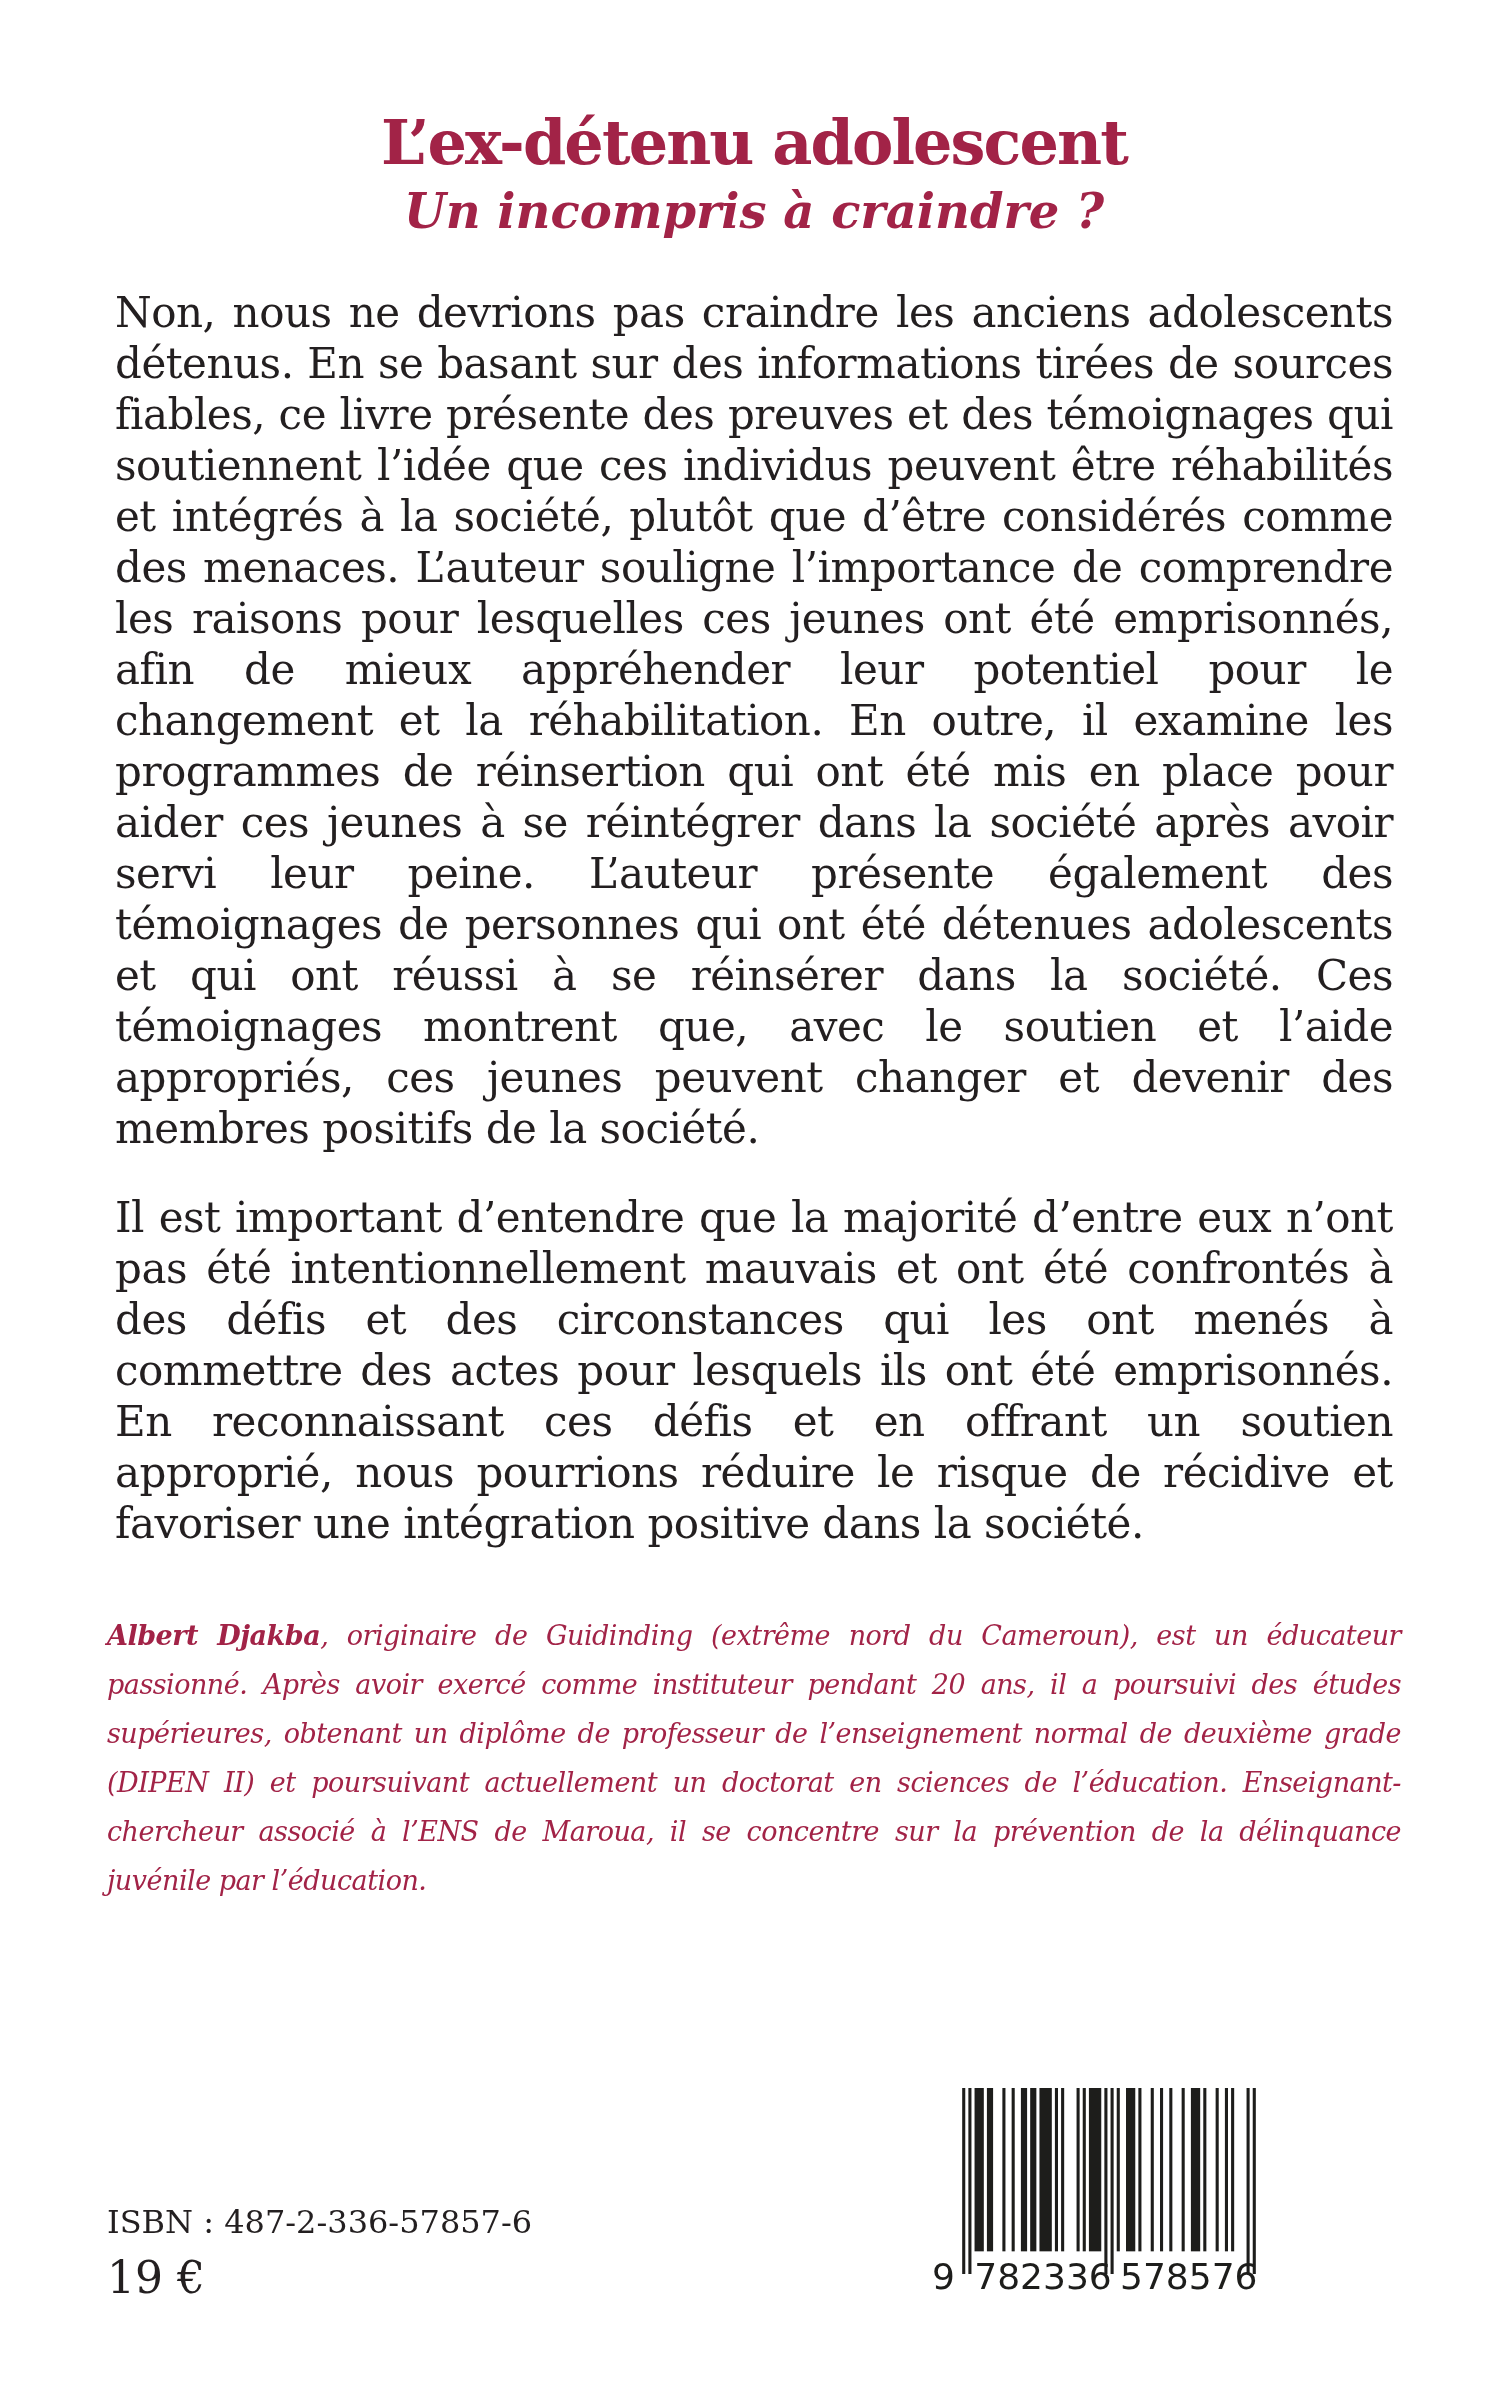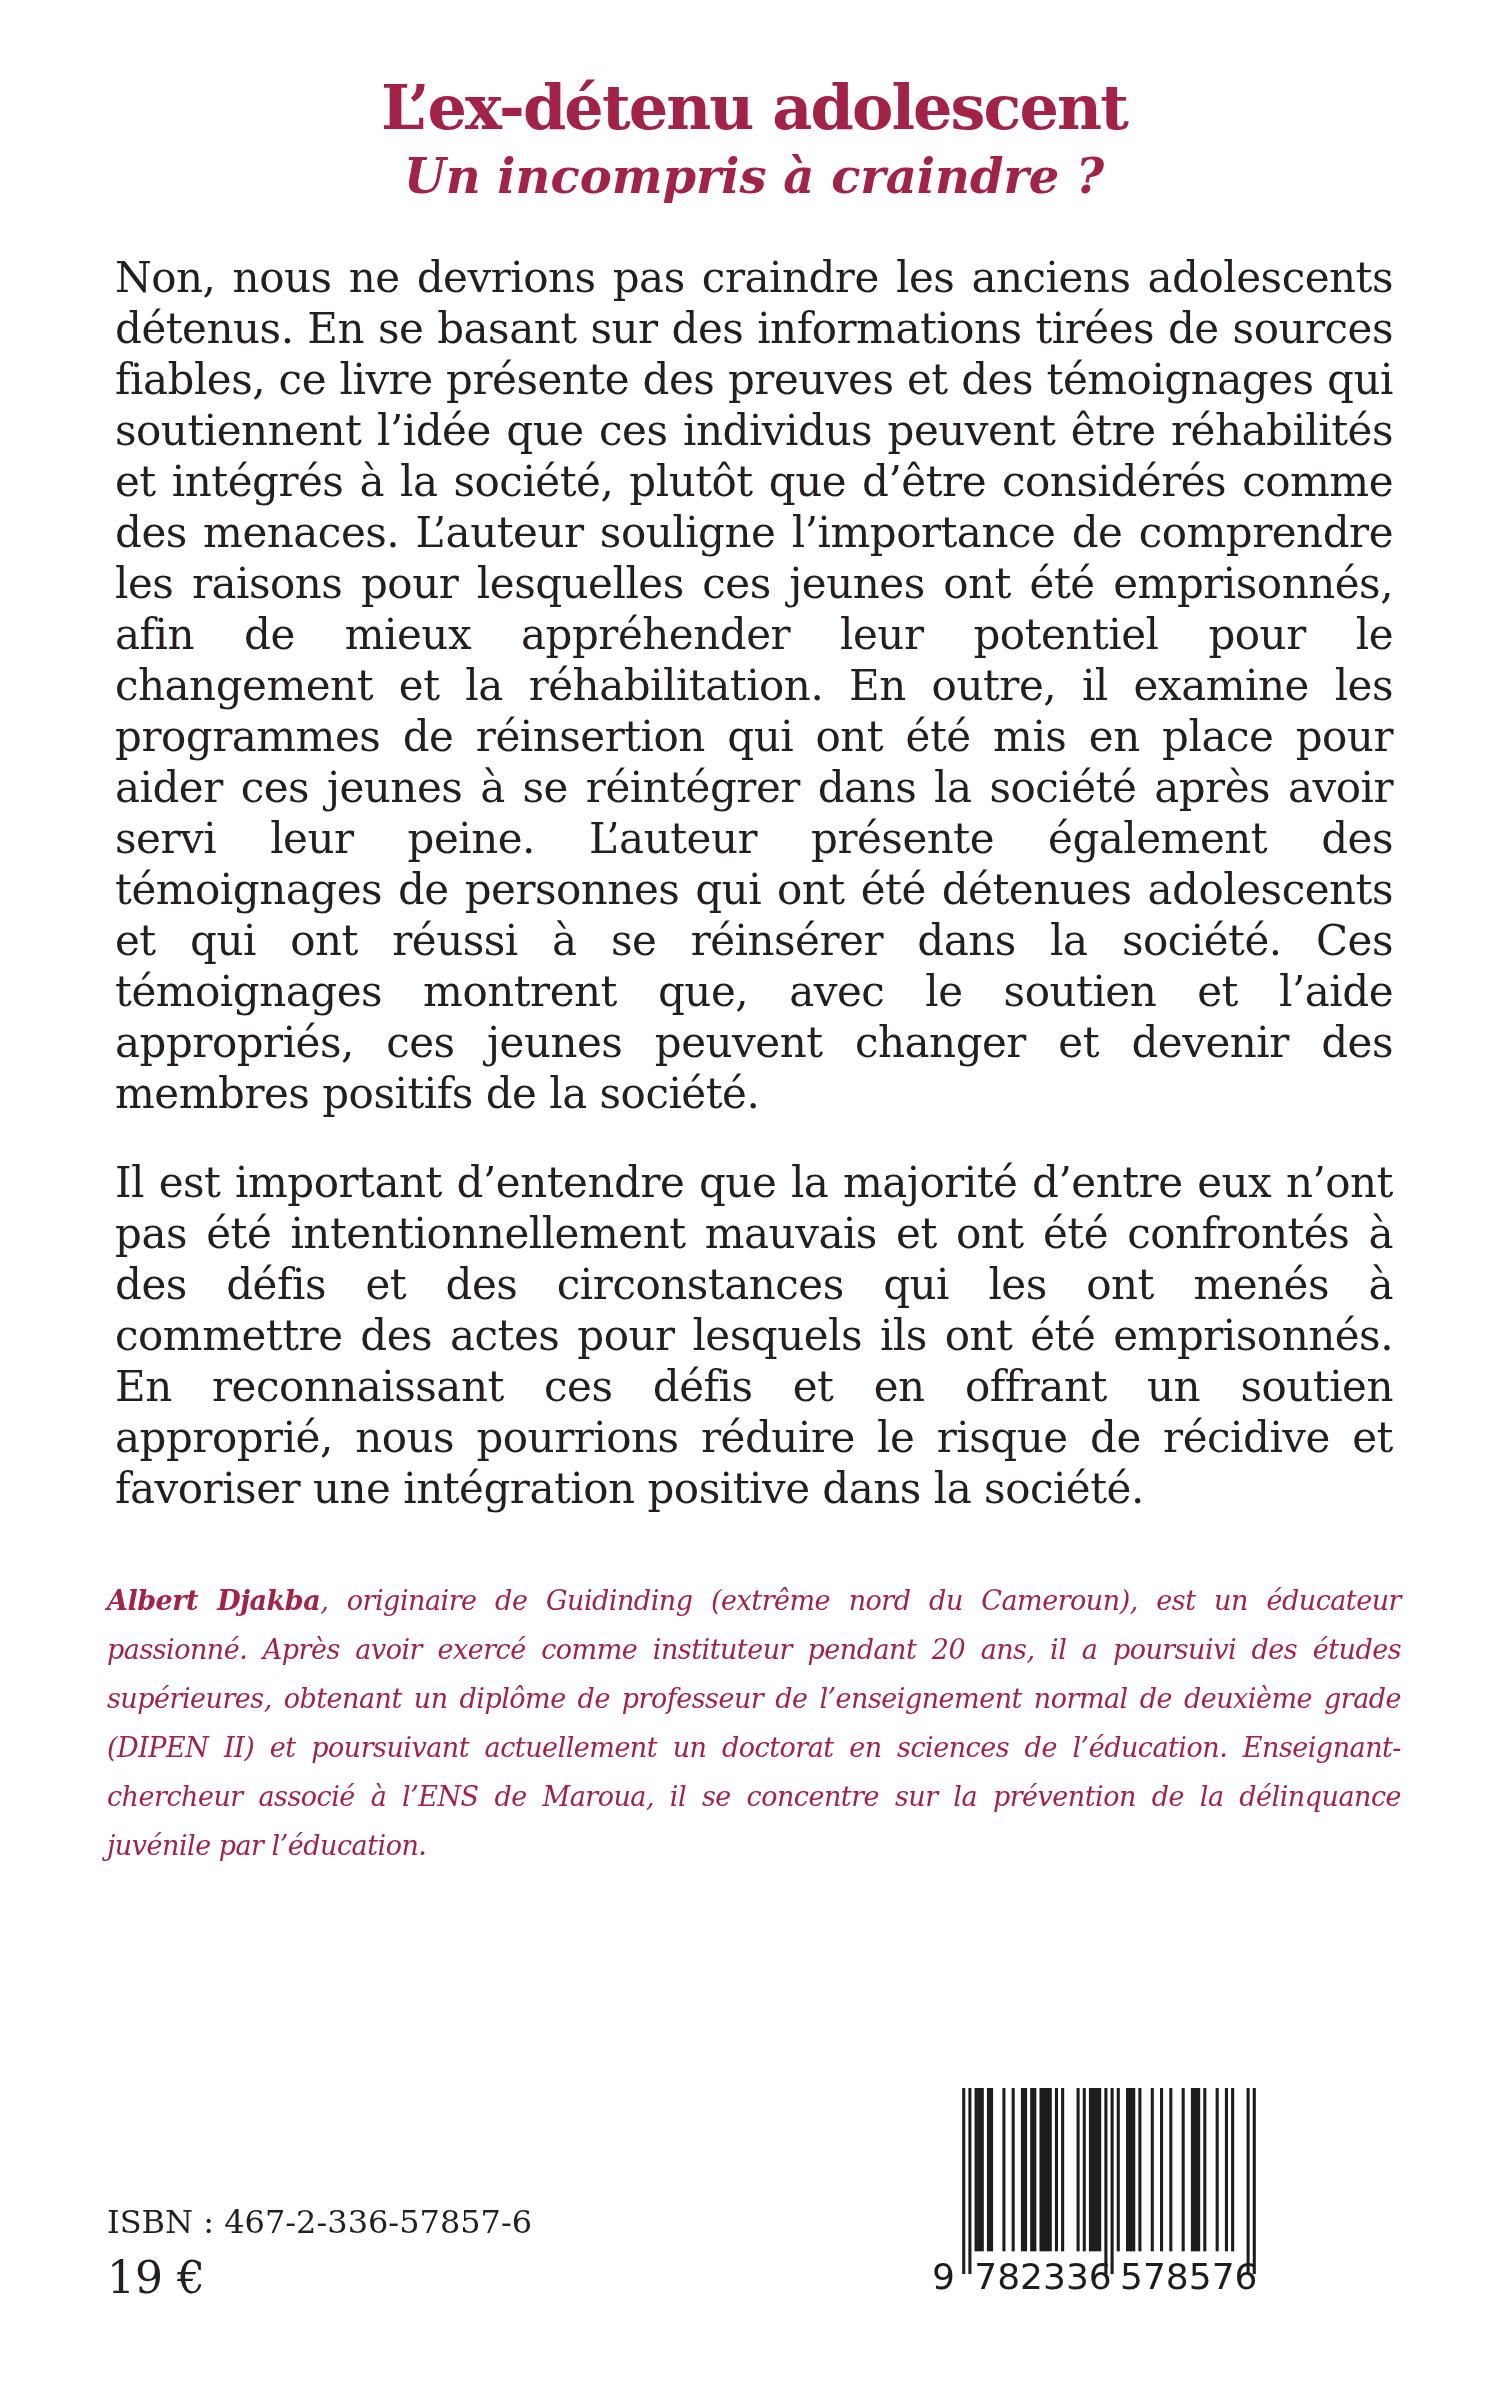--- a/index.html
+++ b/index.html
@@ -5,21 +5,21 @@
   html, body { margin: 0; padding: 0; background: #ffffff; }
   .page {
     position: relative;
     width: 1508px;
     height: 2402px;
     background: var(--page-bg, #ffffff);
     font-family: "DejaVu Serif", serif;
     color: var(--ink, #231f20);
     overflow: hidden;
   }
-  .cover-header { padding-top: 75px; text-align: center; }
+  .cover-header { padding-top: 110px; text-align: center; }
   .book-title {
     margin: 0;
     font-size: 62px;
     line-height: 1.05;
     font-weight: bold;
     letter-spacing: -1.9px;
     color: var(--accent, #a22347);
   }
   .book-subtitle {
     margin: 10px 0 0 0;
@@ -111,21 +111,21 @@
 
   <main class="synopsis">
     <p>Non, nous ne devrions pas craindre les anciens adolescents détenus. En se basant sur des informations tirées de sources fiables, ce livre présente des preuves et des témoignages qui soutiennent l’idée que ces individus peuvent être réhabilités et intégrés à la société, plutôt que d’être considérés comme des menaces. L’auteur souligne l’importance de comprendre les raisons pour lesquelles ces jeunes ont été emprisonnés, afin de mieux appréhender leur potentiel pour le changement et la réhabilitation. En outre, il examine les programmes de réinsertion qui ont été mis en place pour aider ces jeunes à se réintégrer dans la société après avoir servi leur peine. L’auteur présente également des témoignages de personnes qui ont été détenues adolescents et qui ont réussi à se réinsérer dans la société. Ces témoignages montrent que, avec le soutien et l’aide appropriés, ces jeunes peuvent changer et devenir des membres positifs de la société.</p>
     <p>Il est important d’entendre que la majorité d’entre eux n’ont pas été intentionnellement mauvais et ont été confrontés à des défis et des circonstances qui les ont menés à commettre des actes pour lesquels ils ont été emprisonnés. En reconnaissant ces défis et en offrant un soutien approprié, nous pourrions réduire le risque de récidive et favoriser une intégration positive dans la société.</p>
   </main>
 
   <section class="author-bio">
     <p><span class="author-name">Albert Djakba</span><span>, originaire de Guidinding (extrême nord du Cameroun), est un éducateur passionné. Après avoir exercé comme instituteur pendant 20 ans, il a poursuivi des études supérieures, obtenant un diplôme de professeur de l’enseignement normal de deuxième grade (DIPEN II) et poursuivant actuellement un doctorat en sciences de l’éducation. Enseignant-chercheur associé à l’ENS de Maroua, il se concentre sur la prévention de la délinquance juvénile par l’éducation.</span></p>
   </section>
 
-  <div class="isbn-line">ISBN : 467-2-336-57857-6</div>
+  <div class="isbn-line">ISBN : 487-2-336-57857-6</div>
   <div class="price-line">19 €</div>
 
   <div class="barcode">
     <svg width="294" height="186" xmlns="http://www.w3.org/2000/svg" viewBox="0 0 311 197">
         <rect x="0.00" y="0" width="3.27" height="197"></rect>
         <rect x="6.55" y="0" width="3.27" height="197"></rect>
         <rect x="13.09" y="0" width="9.82" height="173"></rect>
         <rect x="26.19" y="0" width="6.55" height="173"></rect>
         <rect x="42.56" y="0" width="3.27" height="173"></rect>
         <rect x="52.38" y="0" width="3.27" height="173"></rect>

